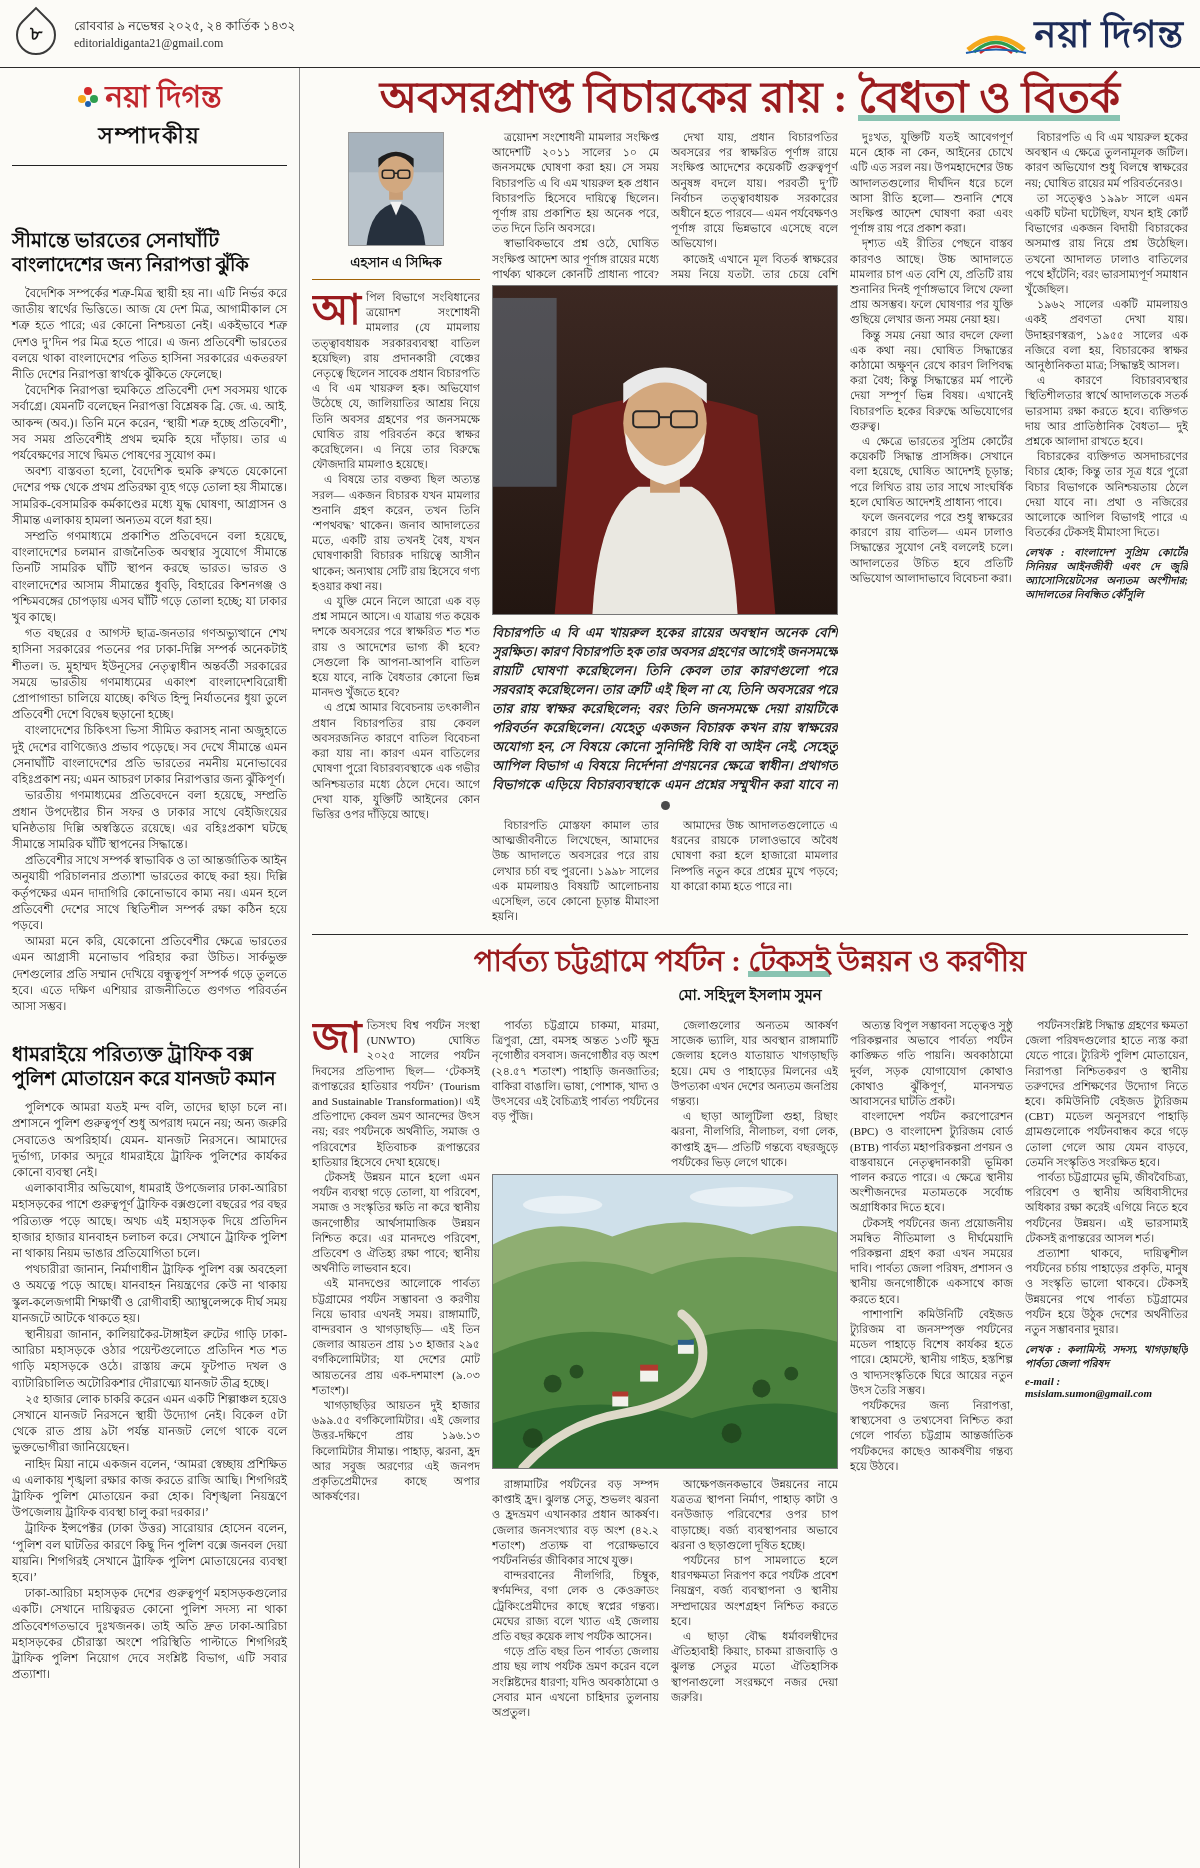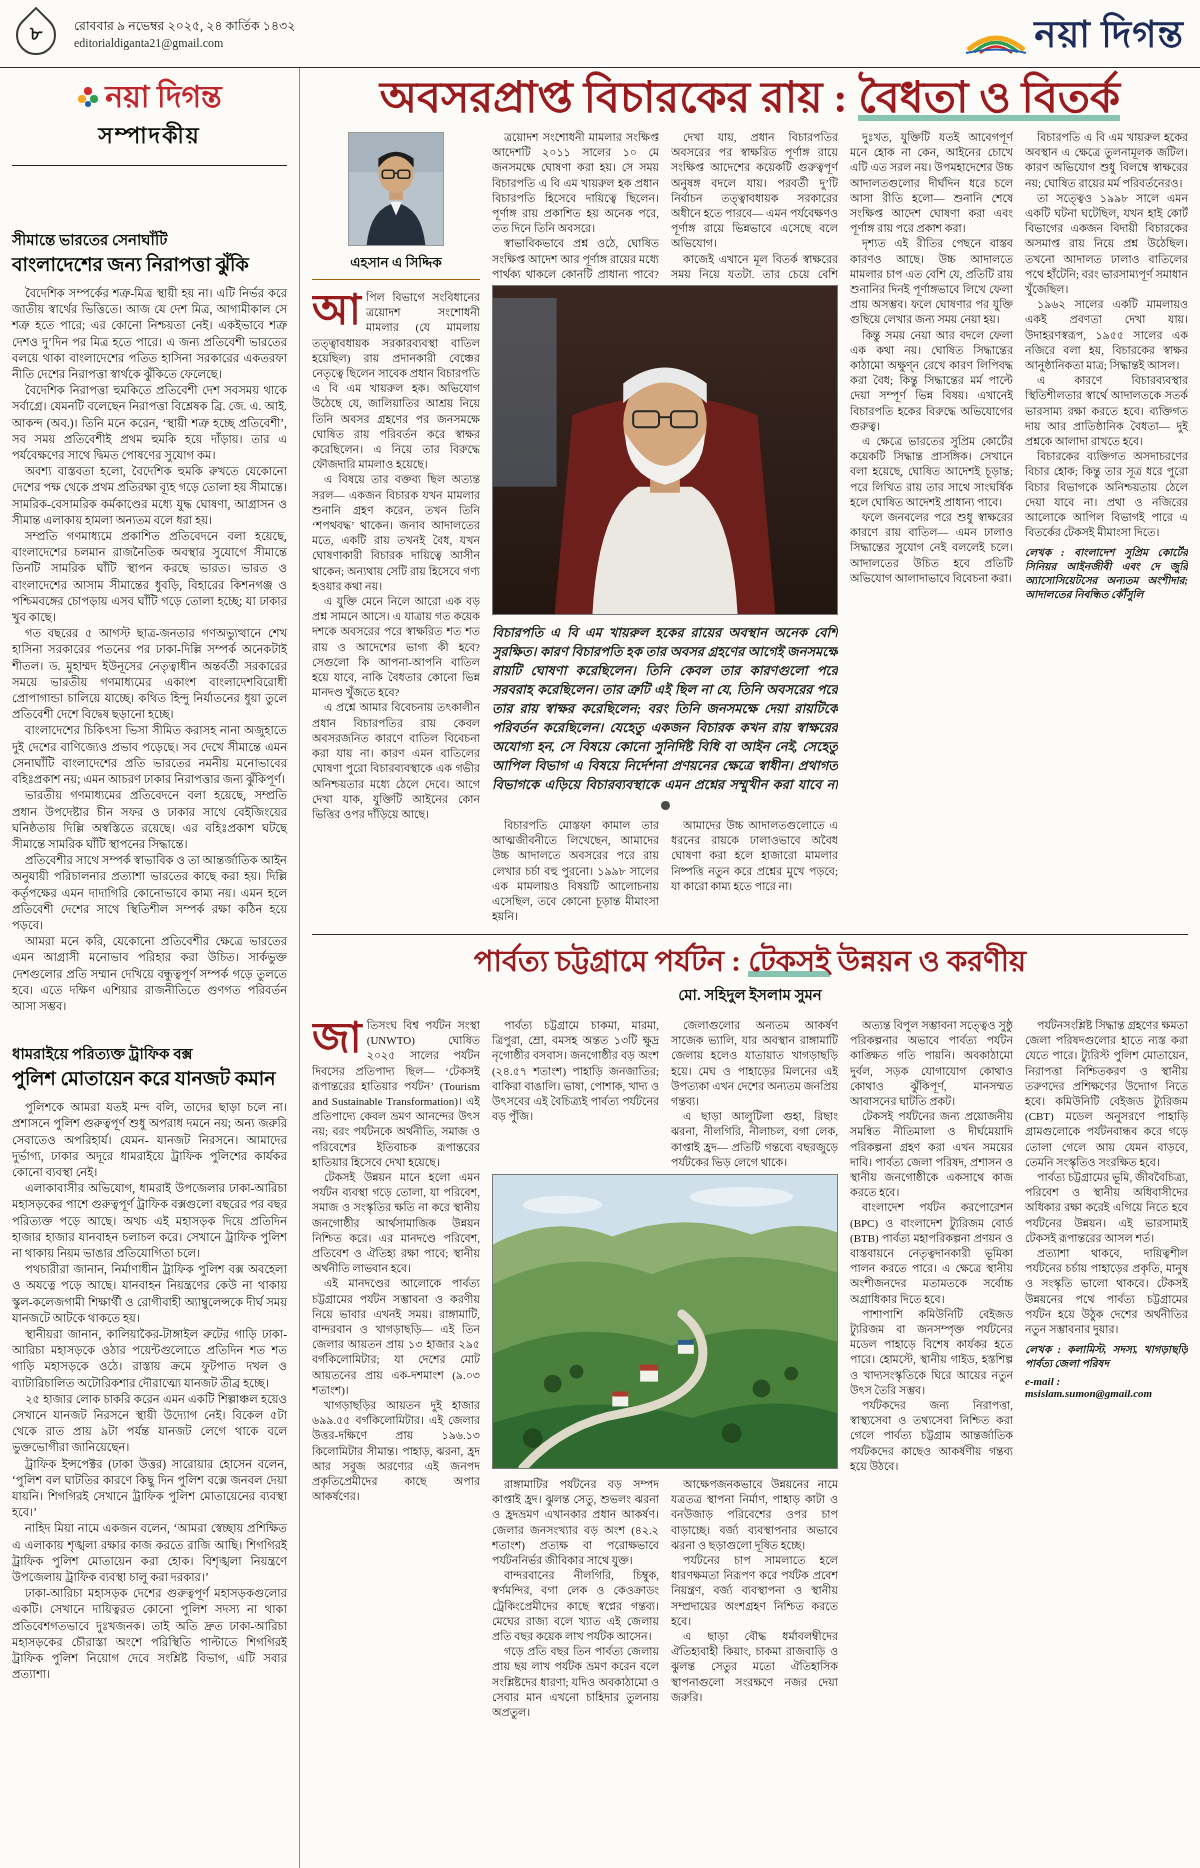--- a/index.html
+++ b/index.html
@@ -36,21 +36,21 @@
   }
   .main-col { flex:1; padding:0 12px; overflow:hidden; }
 
   
   .ed-mast { text-align:center; padding:12px 0 10px; border-bottom:1.5px solid #222; }
   .ed-logo { font-size:30px; font-weight:bold; color:#c0272d; line-height:34px; display:flex; align-items:center; justify-content:center; gap:6px; }
   .ed-mark { width:22px; height:22px; }
   .ed-label { font-size:22px; font-weight:bold; color:#111; margin-top:4px; letter-spacing:2px; }
   .ed-art { margin-top:64px; }
   .ed-art + .ed-art { margin-top:30px; }
-  .ed-kick { font-size:15px; font-weight:bold; line-height:20px; color:#101010; }
+  .ed-kick { font-size:20px; font-weight:bold; line-height:20px; color:#101010; }
   .ed-head { font-size:19px; font-weight:bold; line-height:25px; color:#0c0c0c; margin:2px 0 8px; }
   .ed-body p { font-size:11.5px; line-height:16.2px; text-align:justify; text-indent:13px; }
 
   
   .txt p { font-size:11px; line-height:15.2px; text-align:justify; text-indent:12px; }
   .lead .txt p:first-child { text-indent:0; }
   .dropcap {
     float:left; font-size:42px; line-height:36px; font-weight:bold;
     color:#9a1b1e; padding:2px 5px 0 0;
   }
@@ -152,22 +152,22 @@
 
     <article class="ed-art">
       <h3 class="ed-kick">ধামরাইয়ে পরিত্যক্ত ট্রাফিক বক্স</h3>
       <h2 class="ed-head">পুলিশ মোতায়েন করে যানজট কমান</h2>
       <div class="ed-body">
           <p>পুলিশকে আমরা যতই মন্দ বলি, তাদের ছাড়া চলে না। প্রশাসনে পুলিশ গুরুত্বপূর্ণ শুধু অপরাধ দমনে নয়; অন্য জরুরি সেবাতেও অপরিহার্য। যেমন- যানজট নিরসনে। আমাদের দুর্ভাগ্য, ঢাকার অদূরে ধামরাইয়ে ট্রাফিক পুলিশের কার্যকর কোনো ব্যবস্থা নেই।</p>
           <p>এলাকাবাসীর অভিযোগ, ধামরাই উপজেলার ঢাকা-আরিচা মহাসড়কের পাশে গুরুত্বপূর্ণ ট্রাফিক বক্সগুলো বছরের পর বছর পরিত্যক্ত পড়ে আছে। অথচ এই মহাসড়ক দিয়ে প্রতিদিন হাজার হাজার যানবাহন চলাচল করে। সেখানে ট্রাফিক পুলিশ না থাকায় নিয়ম ভাঙার প্রতিযোগিতা চলে।</p>
           <p>পথচারীরা জানান, নির্মাণাধীন ট্রাফিক পুলিশ বক্স অবহেলা ও অযত্নে পড়ে আছে। যানবাহন নিয়ন্ত্রণের কেউ না থাকায় স্কুল-কলেজগামী শিক্ষার্থী ও রোগীবাহী অ্যাম্বুলেন্সকে দীর্ঘ সময় যানজটে আটকে থাকতে হয়।</p>
           <p>স্থানীয়রা জানান, কালিয়াকৈর-টাঙ্গাইল রুটের গাড়ি ঢাকা-আরিচা মহাসড়কে ওঠার পয়েন্টগুলোতে প্রতিদিন শত শত গাড়ি মহাসড়কে ওঠে। রাস্তায় ক্রমে ফুটপাত দখল ও ব্যাটারিচালিত অটোরিকশার দৌরাত্ম্যে যানজট তীব্র হচ্ছে।</p>
           <p>২৫ হাজার লোক চাকরি করেন এমন একটি শিল্পাঞ্চল হয়েও সেখানে যানজট নিরসনে স্থায়ী উদ্যোগ নেই। বিকেল ৫টা থেকে রাত প্রায় ৯টা পর্যন্ত যানজট লেগে থাকে বলে ভুক্তভোগীরা জানিয়েছেন।</p>
+          <p>নাহিদ মিয়া নামে একজন বলেন, ‘আমরা স্বেচ্ছায় প্রশিক্ষিত এ এলাকায় শৃঙ্খলা রক্ষার কাজ করতে রাজি আছি। শিগগিরই ট্রাফিক পুলিশ মোতায়েন করা হোক। বিশৃঙ্খলা নিয়ন্ত্রণে উপজেলায় ট্রাফিক ব্যবস্থা চালু করা দরকার।’</p>
           <p>ট্রাফিক ইন্সপেক্টর (ঢাকা উত্তর) সারোয়ার হোসেন বলেন, ‘পুলিশ বল ঘাটতির কারণে কিছু দিন পুলিশ বক্সে জনবল দেয়া যায়নি। শিগগিরই সেখানে ট্রাফিক পুলিশ মোতায়েনের ব্যবস্থা হবে।’</p>
-          <p>নাহিদ মিয়া নামে একজন বলেন, ‘আমরা স্বেচ্ছায় প্রশিক্ষিত এ এলাকায় শৃঙ্খলা রক্ষার কাজ করতে রাজি আছি। শিগগিরই ট্রাফিক পুলিশ মোতায়েন করা হোক। বিশৃঙ্খলা নিয়ন্ত্রণে উপজেলায় ট্রাফিক ব্যবস্থা চালু করা দরকার।’</p>
           <p>ঢাকা-আরিচা মহাসড়ক দেশের গুরুত্বপূর্ণ মহাসড়কগুলোর একটি। সেখানে দায়িত্বরত কোনো পুলিশ সদস্য না থাকা প্রতিবেশগতভাবে দুঃখজনক। তাই অতি দ্রুত ঢাকা-আরিচা মহাসড়কের চৌরাস্তা অংশে পরিস্থিতি পাল্টাতে শিগগিরই ট্রাফিক পুলিশ নিয়োগ দেবে সংশ্লিষ্ট বিভাগ, এটি সবার প্রত্যাশা।</p>
         </div>
     </article>
   </aside>
 
   <div class="main-col">
 
     <section>
       <h1 class="ma-headline"><span>অবসরপ্রাপ্ত বিচারকের রায় : </span><span class="hl-mark">বৈধতা ও বিতর্ক</span></h1>
 
@@ -329,22 +329,22 @@
                 <p>আক্ষেপজনকভাবে উন্নয়নের নামে যত্রতত্র স্থাপনা নির্মাণ, পাহাড় কাটা ও বনউজাড় পরিবেশের ওপর চাপ বাড়াচ্ছে। বর্জ্য ব্যবস্থাপনার অভাবে ঝরনা ও ছড়াগুলো দূষিত হচ্ছে।</p>
                 <p>পর্যটনের চাপ সামলাতে হলে ধারণক্ষমতা নিরূপণ করে পর্যটক প্রবেশ নিয়ন্ত্রণ, বর্জ্য ব্যবস্থাপনা ও স্থানীয় সম্প্রদায়ের অংশগ্রহণ নিশ্চিত করতে হবে।</p>
                 <p>এ ছাড়া বৌদ্ধ ধর্মাবলম্বীদের ঐতিহ্যবাহী কিয়াং, চাকমা রাজবাড়ি ও ঝুলন্ত সেতুর মতো ঐতিহাসিক স্থাপনাগুলো সংরক্ষণে নজর দেয়া জরুরি।</p>
               </div>
           </div>
         </div>
 
         <div class="fa-c4">
           <div class="txt">
               <p>অত্যন্ত বিপুল সম্ভাবনা সত্ত্বেও সুষ্ঠু পরিকল্পনার অভাবে পার্বত্য পর্যটন কাঙ্ক্ষিত গতি পায়নি। অবকাঠামো দুর্বল, সড়ক যোগাযোগ কোথাও কোথাও ঝুঁকিপূর্ণ, মানসম্মত আবাসনের ঘাটতি প্রকট।</p>
+              <p>বাংলাদেশ পর্যটন করপোরেশন (BPC) ও বাংলাদেশ ট্যুরিজম বোর্ড (BTB) পার্বত্য মহাপরিকল্পনা প্রণয়ন ও বাস্তবায়নে নেতৃত্বদানকারী ভূমিকা পালন করতে পারে। এ ক্ষেত্রে স্থানীয় অংশীজনদের মতামতকে সর্বোচ্চ অগ্রাধিকার দিতে হবে।</p>
               <p>টেকসই পর্যটনের জন্য প্রয়োজনীয় সমন্বিত নীতিমালা ও দীর্ঘমেয়াদি পরিকল্পনা গ্রহণ করা এখন সময়ের দাবি। পার্বত্য জেলা পরিষদ, প্রশাসন ও স্থানীয় জনগোষ্ঠীকে একসাথে কাজ করতে হবে।</p>
-              <p>বাংলাদেশ পর্যটন করপোরেশন (BPC) ও বাংলাদেশ ট্যুরিজম বোর্ড (BTB) পার্বত্য মহাপরিকল্পনা প্রণয়ন ও বাস্তবায়নে নেতৃত্বদানকারী ভূমিকা পালন করতে পারে। এ ক্ষেত্রে স্থানীয় অংশীজনদের মতামতকে সর্বোচ্চ অগ্রাধিকার দিতে হবে।</p>
               <p>পাশাপাশি কমিউনিটি বেইজড ট্যুরিজম বা জনসম্পৃক্ত পর্যটনের মডেল পাহাড়ে বিশেষ কার্যকর হতে পারে। হোমস্টে, স্থানীয় গাইড, হস্তশিল্প ও খাদ্যসংস্কৃতিকে ঘিরে আয়ের নতুন উৎস তৈরি সম্ভব।</p>
               <p>পর্যটকদের জন্য নিরাপত্তা, স্বাস্থ্যসেবা ও তথ্যসেবা নিশ্চিত করা গেলে পার্বত্য চট্টগ্রাম আন্তর্জাতিক পর্যটকদের কাছেও আকর্ষণীয় গন্তব্য হয়ে উঠবে।</p>
             </div>
         </div>
 
         <div class="fa-c5">
           <div class="txt">
               <p>পর্যটনসংশ্লিষ্ট সিদ্ধান্ত গ্রহণের ক্ষমতা জেলা পরিষদগুলোর হাতে ন্যস্ত করা যেতে পারে। ট্যুরিস্ট পুলিশ মোতায়েন, নিরাপত্তা নিশ্চিতকরণ ও স্থানীয় তরুণদের প্রশিক্ষণের উদ্যোগ নিতে হবে। কমিউনিটি বেইজড ট্যুরিজম (CBT) মডেল অনুসরণে পাহাড়ি গ্রামগুলোকে পর্যটনবান্ধব করে গড়ে তোলা গেলে আয় যেমন বাড়বে, তেমনি সংস্কৃতিও সংরক্ষিত হবে।</p>
               <p>পার্বত্য চট্টগ্রামের ভূমি, জীববৈচিত্র্য, পরিবেশ ও স্থানীয় অধিবাসীদের অধিকার রক্ষা করেই এগিয়ে নিতে হবে পর্যটনের উন্নয়ন। এই ভারসাম্যই টেকসই রূপান্তরের আসল শর্ত।</p>
               <p>প্রত্যাশা থাকবে, দায়িত্বশীল পর্যটনের চর্চায় পাহাড়ের প্রকৃতি, মানুষ ও সংস্কৃতি ভালো থাকবে। টেকসই উন্নয়নের পথে পার্বত্য চট্টগ্রামের পর্যটন হয়ে উঠুক দেশের অর্থনীতির নতুন সম্ভাবনার দুয়ার।</p>

